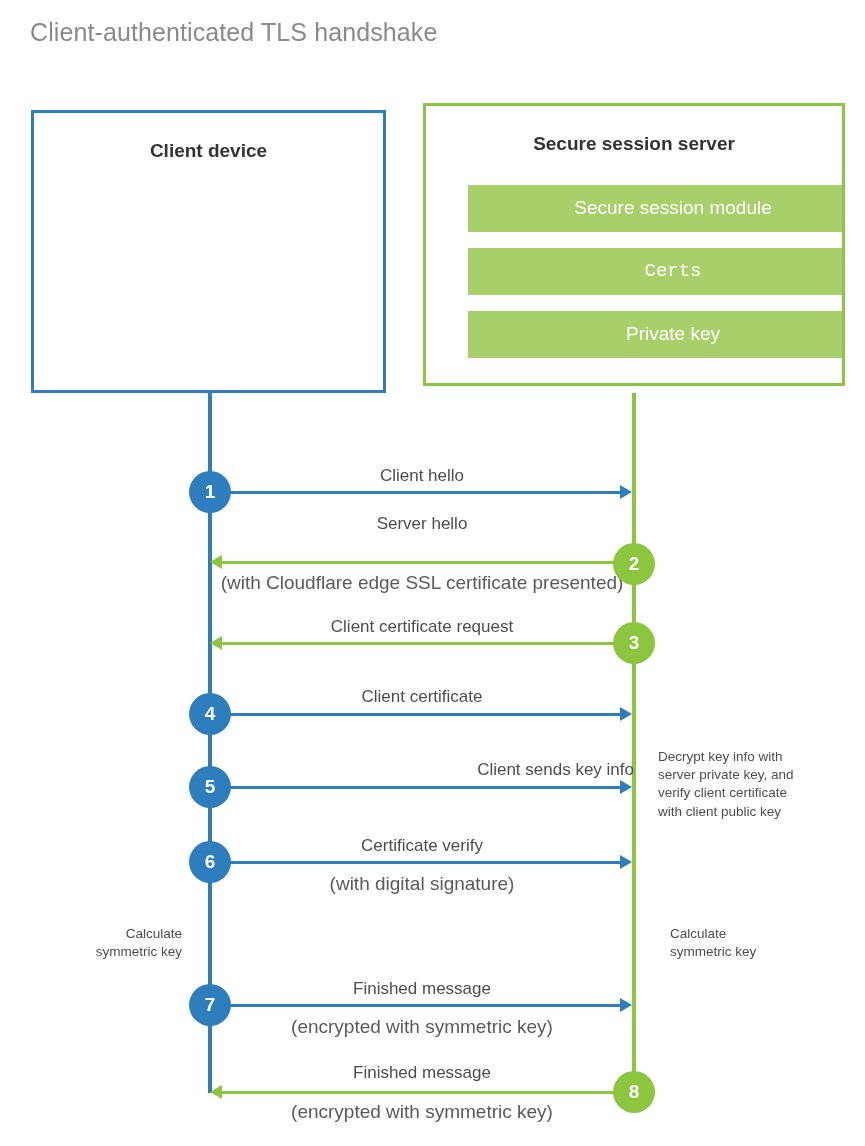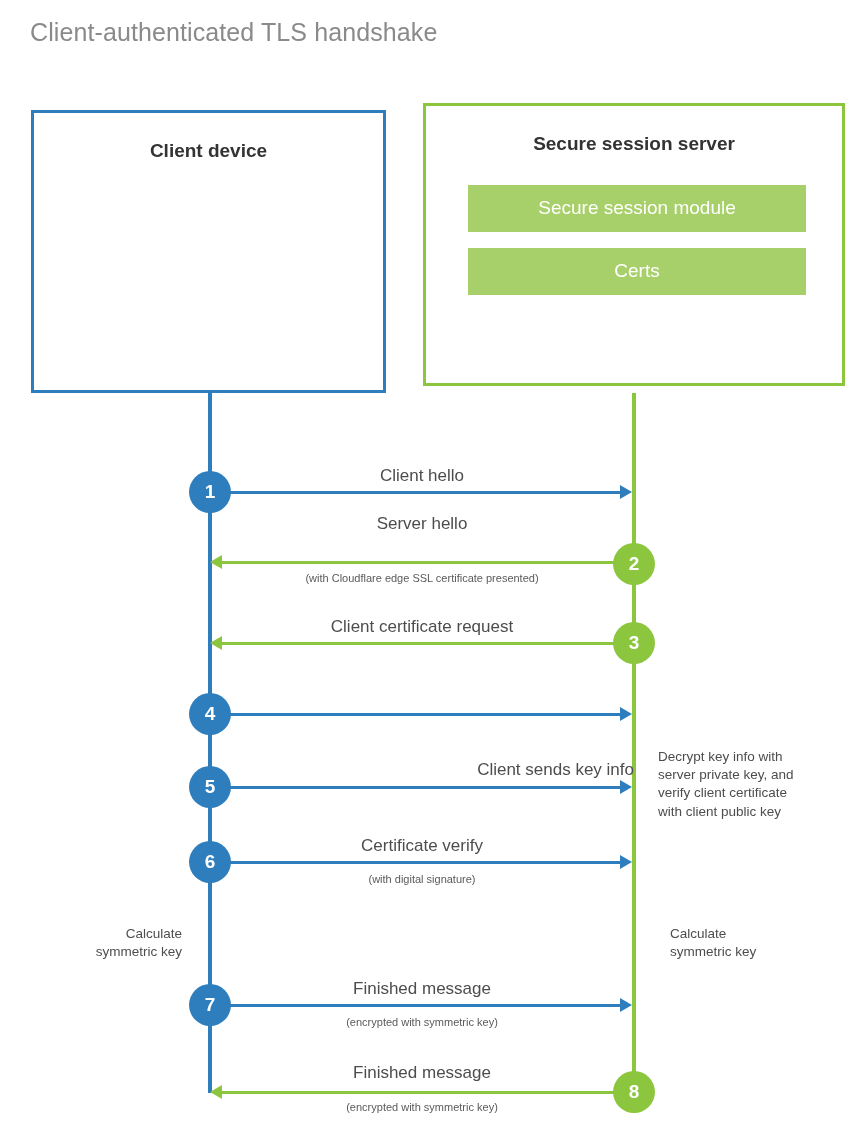--- a/index.html
+++ b/index.html
@@ -61,38 +61,39 @@
     font-weight: bold;
     color: #333333;
   }
   .inner-block {
     position: absolute;
     display: flex;
     align-items: center;
     justify-content: center;
     color: #ffffff;
     line-height: 1.18;
+    padding-left: 36px;
   }
   .inner-block.client-app {
     left: 37px;
     top: 71px;
     width: 280px;
     height: 180px;
     background: #5b9bd5;
     font-size: 21px;
   }
   .inner-block.server-bar {
     left: 42px;
     width: 338px;
     height: 47px;
     background: #a8d06a;
     font-size: 19px;
   }
   .inner-block.bar-1 { top: 79px; }
-  .inner-block.bar-2 { top: 142px; }
+  .inner-block.bar-2 { top: 142px; font-family: Liberation Mono, monospace; }
   .inner-block.bar-3 { top: 205px; }
 
   
   .lifeline {
     position: absolute;
     width: 4px;
   }
   .lifeline.client {
     left: 208px;
     top: 393px;
@@ -144,21 +145,21 @@
   .msg-label {
     position: absolute;
     text-align: center;
     font-size: 17px;
     color: #4d4d4d;
     white-space: nowrap;
   }
   .msg-sub {
     position: absolute;
     text-align: center;
-    font-size: 11px;
+    font-size: 19px;
     color: #5a5a5a;
     white-space: nowrap;
   }
 
   
   .side-note {
     position: absolute;
     font-size: 13.5px;
     color: #4d4d4d;
     line-height: 1.35;
@@ -174,20 +175,21 @@
   <div class="page-title">Client-authenticated TLS handshake</div>
 
   <div class="party-box client">
     <div class="box-title">Client device</div>
   </div>
 
   <div class="party-box server">
     <div class="box-title">Secure session server</div>
     <div class="inner-block server-bar bar-1">Secure session module</div>
     <div class="inner-block server-bar bar-2">Certs</div>
+    <div class="inner-block server-bar bar-3">Private key</div>
   </div>
 
   <div class="lifeline client"></div>
   <div class="lifeline server"></div>
 
   <div class="msg-label" style="left:210px; top:466px; width:424px;">Client hello</div>
   <div class="arrow-line to-right" style="left:210px; top:491px; width:412px;"></div>
   <div class="arrow-head right" style="left:620px; top:485px;"></div>
   <div class="step-circle blue" style="left:189px; top:471px;">1</div>
 
@@ -195,20 +197,21 @@
   <div class="arrow-line to-left" style="left:222px; top:561px; width:412px;"></div>
   <div class="arrow-head left" style="left:210px; top:555px;"></div>
   <div class="msg-sub" style="left:210px; top:572px; width:424px;">(with Cloudflare edge SSL certificate presented)</div>
   <div class="step-circle green" style="left:613px; top:543px;">2</div>
 
   <div class="msg-label" style="left:210px; top:617px; width:424px;">Client certificate request</div>
   <div class="arrow-line to-left" style="left:222px; top:642px; width:412px;"></div>
   <div class="arrow-head left" style="left:210px; top:636px;"></div>
   <div class="step-circle green" style="left:613px; top:622px;">3</div>
 
+  <div class="msg-label" style="left:210px; top:687px; width:424px;">Client certificate</div>
   <div class="arrow-line to-right" style="left:210px; top:713px; width:412px;"></div>
   <div class="arrow-head right" style="left:620px; top:707px;"></div>
   <div class="step-circle blue" style="left:189px; top:693px;">4</div>
 
   <div class="msg-label" style="left:210px; top:760px; width:424px;text-align:right;">Client sends key info</div>
   <div class="arrow-line to-right" style="left:210px; top:786px; width:412px;"></div>
   <div class="arrow-head right" style="left:620px; top:780px;"></div>
   <div class="step-circle blue" style="left:189px; top:766px;">5</div>
 
   <div class="msg-label" style="left:210px; top:836px; width:424px;">Certificate verify</div>

